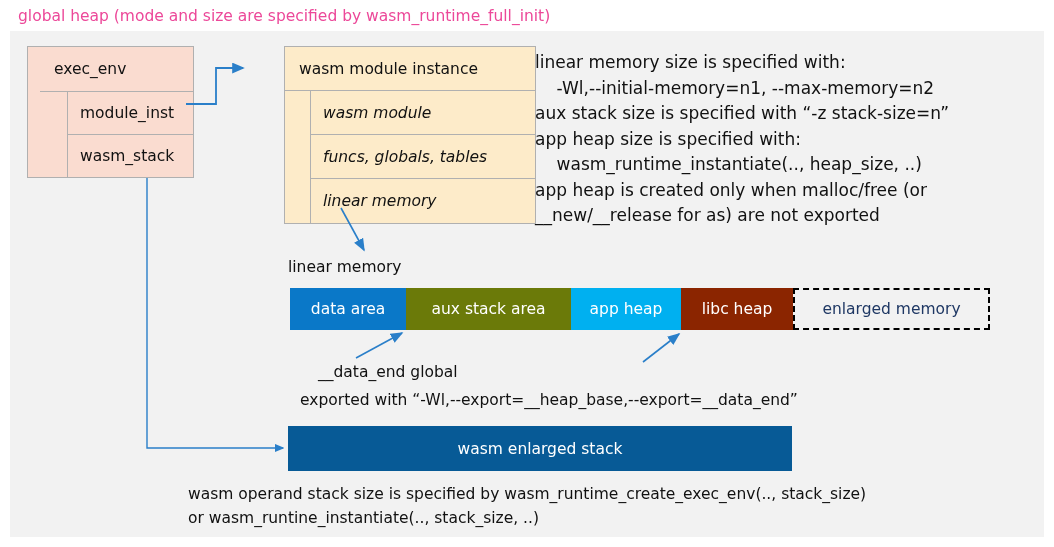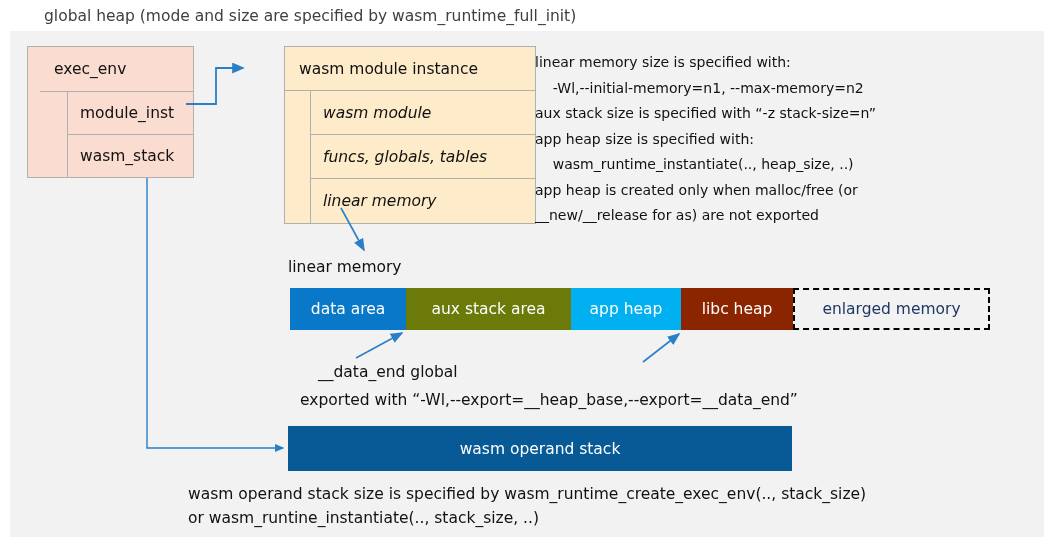--- a/index.html
+++ b/index.html
@@ -23,23 +23,22 @@
     height: 547px;
   }
   .abs { position: absolute; }
 
   
   #diagram-title {
     left: 18px;
     top: 6px;
     font-size: 15.5px;
     line-height: 20px;
-    color: #404040;
-    white-space: nowrap;
-    margin-left: 26px;
+    color: #ec4899;
+    white-space: nowrap;
   }
 
   
   #panel {
     left: 10px;
     top: 31px;
     width: 1034px;
     height: 506px;
     background: #f2f2f2;
   }
@@ -95,21 +94,21 @@
     background: #fdebc9;
   }
   #module-inst-box .struct-head { height: 44px; }
   #module-inst-box .struct-body { height: 132px; }
   #module-inst-box .struct-gutter { width: 26px; }
   #module-inst-box .struct-row { height: 44px; font-style: italic; }
 
   
   #right-note {
     left: 535px; top: 50px; width: 505px;
-    font-size: 14px;
+    font-size: 17px;
     line-height: 25.5px;
     color: #111;
     white-space: pre;
   }
 
   
   #linear-memory-label {
     left: 288px; top: 258px;
     font-size: 15.5px;
     color: #111;
@@ -212,21 +211,21 @@
 
   <div class="abs" id="memory-strip">
     <div class="mem-seg" style="width: 116px; background: rgb(10, 120, 200);">data area</div>
     <div class="mem-seg" style="width: 165px; background: rgb(107, 122, 9);">aux stack area</div>
     <div class="mem-seg" style="width: 110px; background: rgb(0, 176, 240);">app heap</div>
     <div class="mem-seg" style="width: 112px; background: rgb(139, 37, 0);">libc heap</div>
     <div class="mem-seg dashed" style="width: 197px; background: rgb(242, 242, 242); color: rgb(31, 56, 100); border-color: rgb(0, 0, 0);">enlarged memory</div>
   </div>
   <div class="abs note" id="exported-note">exported with “-Wl,--export=__heap_base,--export=__data_end”</div>
 
-  <div class="abs" id="operand-stack-bar" style="background: rgb(7, 90, 150);">wasm operand stack</div>
+  <div class="abs" id="operand-stack-bar" style="background: rgb(7, 90, 150);">wasm enlarged stack</div>
   <div class="abs note" id="bottom-note">wasm operand stack size is specified by wasm_runtime_create_exec_env(.., stack_size)
 or wasm_runtine_instantiate(.., stack_size, ..)</div>
 
   <svg class="abs" id="connectors" viewBox="0 0 1054 547">
     <defs>
       <marker id="arrowhead" markerWidth="7" markerHeight="7" refX="6" refY="3" orient="auto" markerUnits="strokeWidth">
         <path d="M0,0 L7,3 L0,6 z" fill="#2a7fc9"></path>
       </marker>
       <marker id="arrowhead-thin" markerWidth="8" markerHeight="8" refX="7" refY="3.2" orient="auto" markerUnits="strokeWidth">
         <path d="M0,0 L8,3.2 L0,6.4 z" fill="#2a7fc9"></path>

